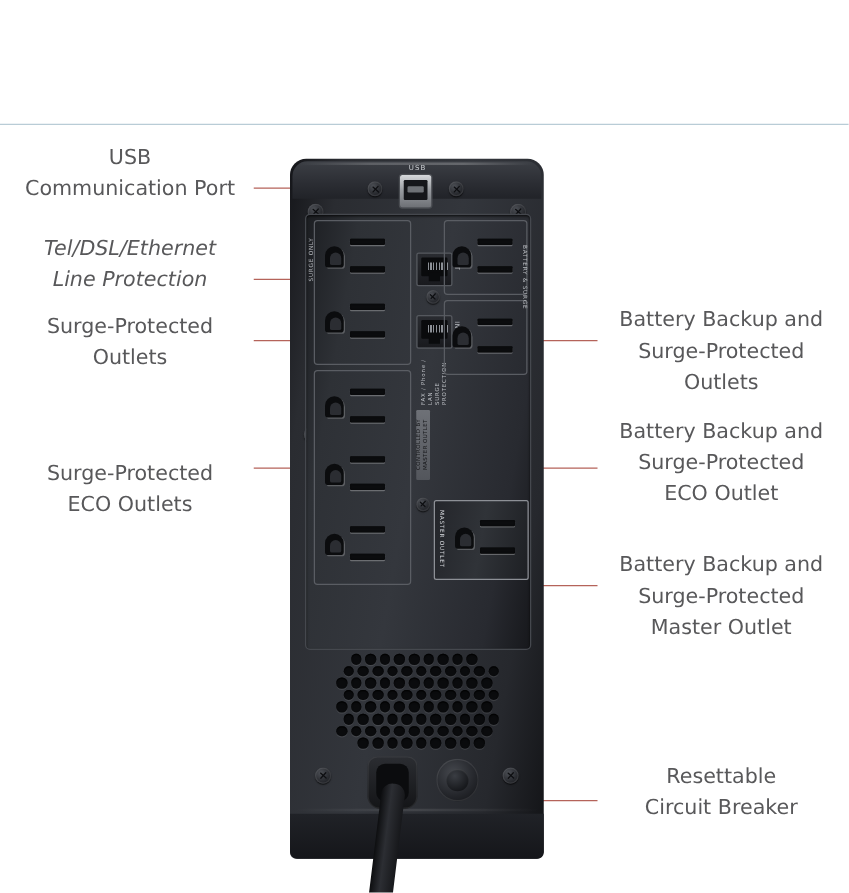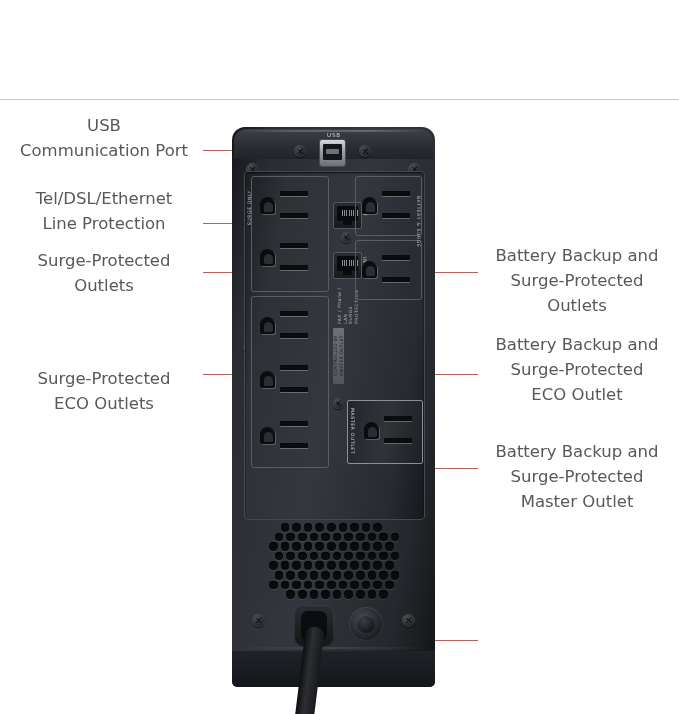--- a/index.html
+++ b/index.html
@@ -234,36 +234,38 @@
 </style>
 </head>
 <body>
 
 <div id="page">
 
   <div class="title-rule"></div>
 
   <div class="label left" style="left:6px;top:113px;width:196px;">USB
 Communication Port</div>
-  <div class="label left" style="left:6px;top:186px;width:196px;">Tel/DSL/Ethernet
+  <div class="label left" style="left:6px;top:186px;width:196px;font-style:italic;">Tel/DSL/Ethernet
 Line Protection</div>
   <div class="label left" style="left:6px;top:248px;width:196px;">Surge-Protected
 Outlets</div>
   <div class="label left" style="left:6px;top:366px;width:196px;">Surge-Protected
 ECO Outlets</div>
 
   <div class="label right" style="left:478px;top:243px;width:198px;">Battery Backup and
 Surge-Protected
 Outlets</div>
   <div class="label right" style="left:478px;top:332px;width:198px;">Battery Backup and
 Surge-Protected
 ECO Outlet</div>
   <div class="label right" style="left:478px;top:439px;width:198px;">Battery Backup and
 Surge-Protected
 Master Outlet</div>
+  <div class="label right" style="left:478px;top:608px;width:198px;">Resettable
+Circuit Breaker</div>
 
   <div class="lead h" style="left:203px;top:150px;width:118px;"></div>
 
   <div class="lead h" style="left:203px;top:223px;width:110px;"></div>
   <div class="lead v" style="left:312px;top:223px;height:67px;"></div>
   <div class="lead h" style="left:312px;top:241px;width:22px;"></div>
   <div class="lead h" style="left:312px;top:289px;width:22px;"></div>
 
   <div class="lead h" style="left:203px;top:272px;width:61px;"></div>
   <div class="lead v" style="left:263px;top:181px;height:108px;"></div>

